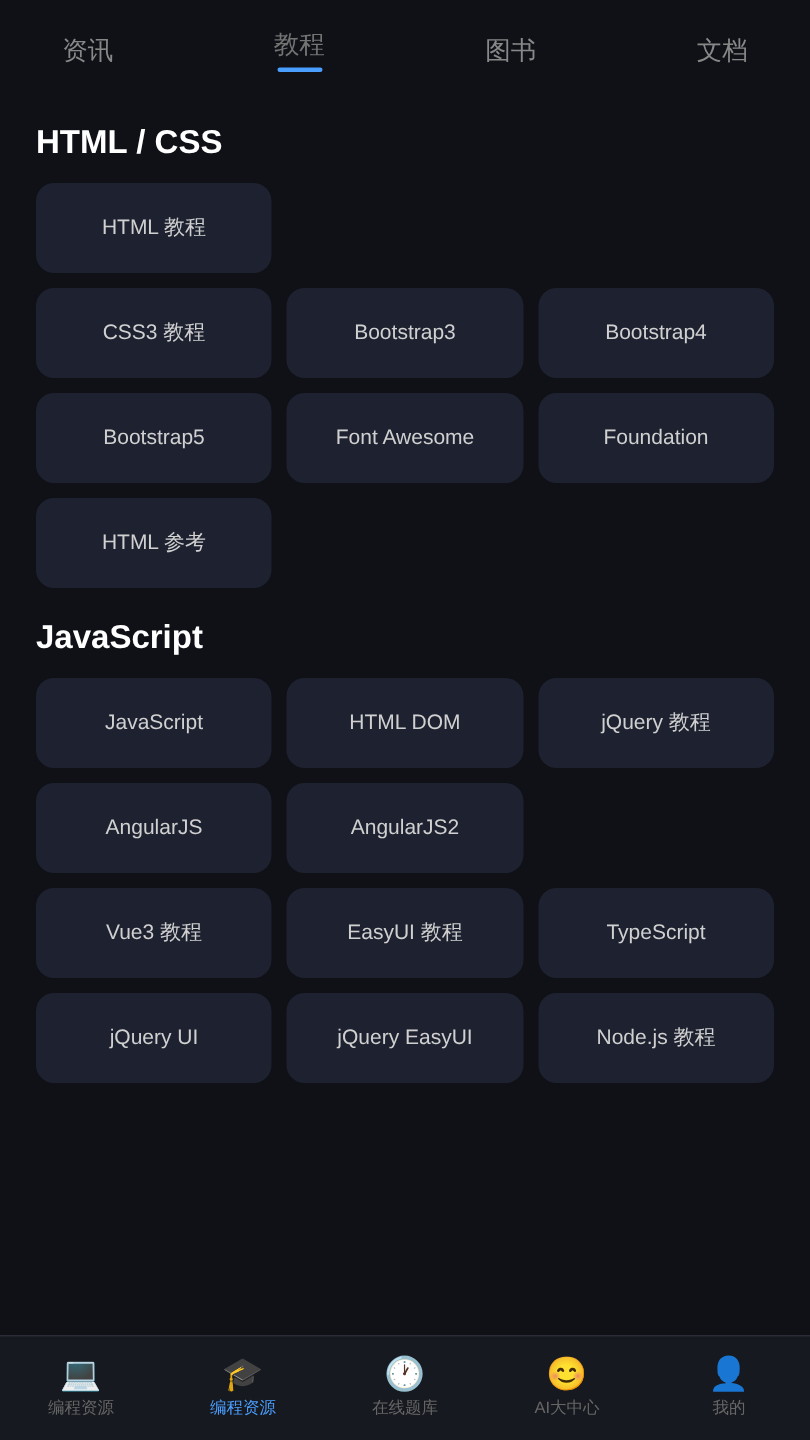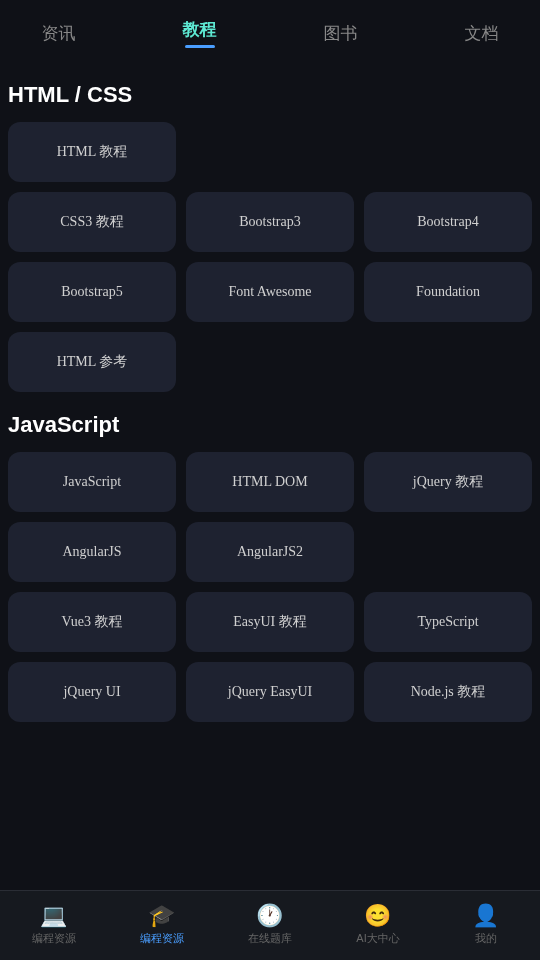--- a/index.html
+++ b/index.html
@@ -24,38 +24,38 @@
       gap: 24px;
     }
     .nav-item {
       font-size: 17px;
       color: #888;
       cursor: pointer;
       padding: 4px 10px;
       position: relative;
     }
     .nav-item.active {
-      color: #5eead4;
-      font-weight: 700;
+      color: #737373;
+      font-weight: 400;
     }
     .nav-item.active::after {
       content: '';
       display: block;
       width: 30px;
       height: 3px;
       background: #4a9eff;
       border-radius: 2px;
       margin: 4px auto 0;
     }
 
     
     .content {
       flex: 1;
       overflow-y: auto;
-      padding: 16px 8px 80px;
+      padding: 16px 24px 80px;
     }
 
     .section-title {
       font-size: 22px;
       font-weight: 700;
       color: #ffffff;
       margin-bottom: 14px;
       margin-top: 4px;
     }
 
@@ -72,21 +72,20 @@
       padding: 18px 8px;
       text-align: center;
       font-size: 14px;
       color: #d0d0d0;
       cursor: pointer;
       min-height: 60px;
       display: flex;
       align-items: center;
       justify-content: center;
       line-height: 1.4;
-      font-family: Liberation Serif, serif;
     }
 
     .section-gap {
       margin-top: 20px;
     }
 
     
     .bottom-nav {
       position: fixed;
       bottom: 0;

